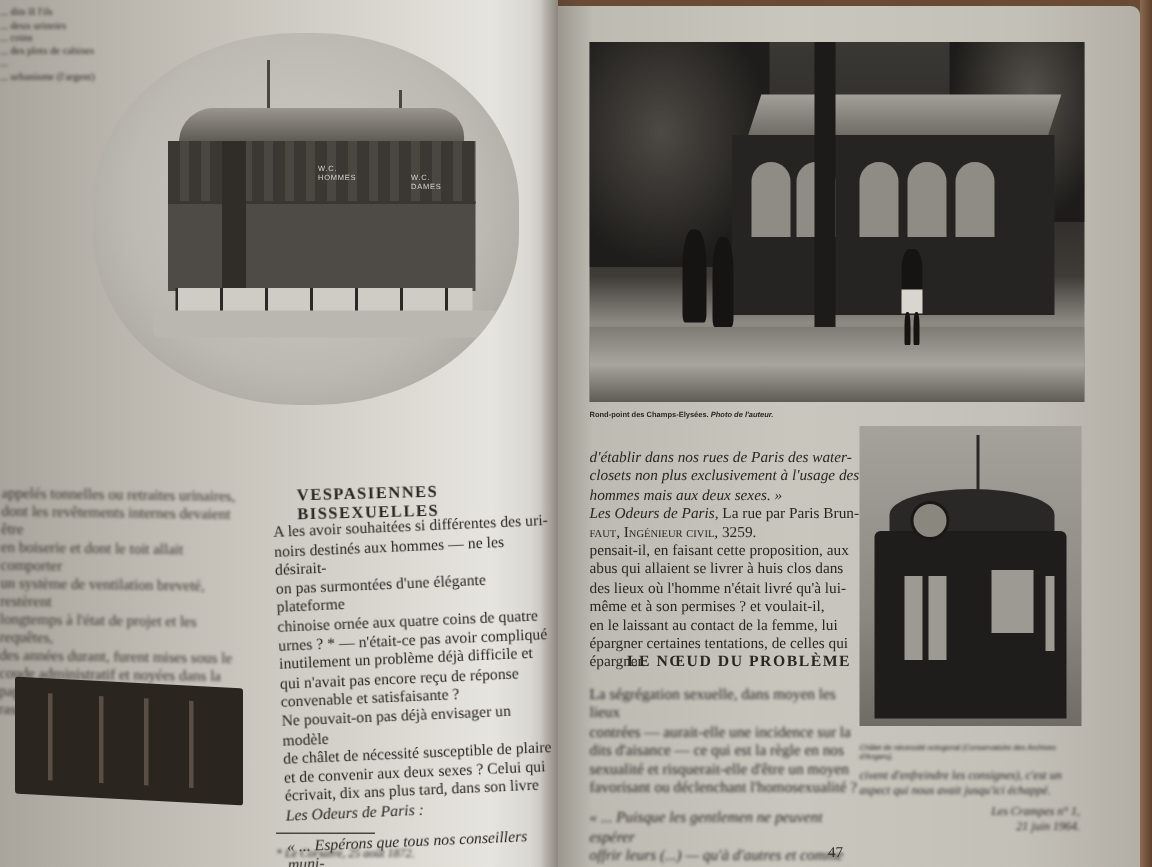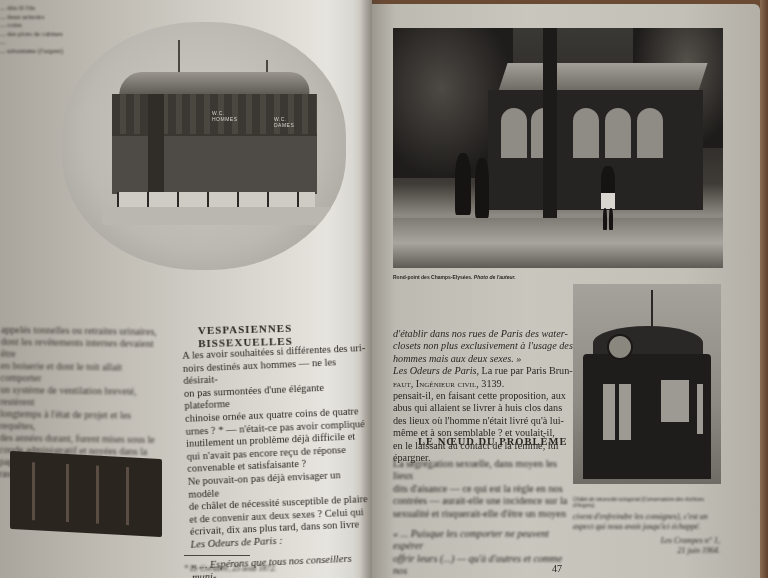--- a/index.html
+++ b/index.html
@@ -201,43 +201,45 @@
   <div class="skirt" style="left:208px;top:165px;width:14px;height:16px;"></div>
   <div class="person" style="left:210px;top:180px;width:4px;height:22px;"></div>
   <div class="person" style="left:216px;top:180px;width:4px;height:22px;"></div>
 </div>
 
 <div class="caption" style="left:393px;top:274px;width:320px;">
   <span>Rond-point des Champs-Elysées.</span>
   <span class="italic">Photo de l'auteur.</span>
 </div>
 
-<div class="txt blur" style="left:393px;top:300px;width:180px;font-size:10.2px;line-height:12.4px;margin-top:28px;">
+<div class="txt blur" style="left:393px;top:300px;width:180px;font-size:10.2px;line-height:12.4px;">
   <p class="italic">d'établir dans nos rues de Paris des water-</p>
   <p class="italic">closets non plus exclusivement à l'usage des</p>
   <p class="italic">hommes mais aux deux sexes. »</p>
   <p><span class="italic">Les Odeurs de Paris,</span> <span>La rue par Paris Brun-</span></p>
-  <p class="smallcaps">faut, Ingénieur civil, 3139.</p>
+  <p class="smallcaps">faut, Ingénieur civil, 3259.</p>
   <p>pensait-il, en faisant cette proposition, aux</p>
   <p>abus qui allaient se livrer à huis clos dans</p>
   <p>des lieux où l'homme n'était livré qu'à lui-</p>
-  <p>même et à son semblable ? et voulait-il,</p>
+  <p>même et à son permises ? et voulait-il,</p>
   <p>en le laissant au contact de la femme, lui</p>
+  <p>épargner certaines tentations, de celles qui</p>
   <p>épargner.</p>
 </div>
 
 <div class="txt heading blur" style="left:418px;top:436px;width:150px;font-size:10.5px;">LE NŒUD DU PROBLÈME</div>
 
 <div class="txt blur2" style="left:393px;top:458px;width:180px;font-size:10.2px;line-height:12.4px;">
   <p>La ségrégation sexuelle, dans moyen les lieux</p>
+  <p>contrées — aurait-elle une incidence sur la</p>
   <p>dits d'aisance — ce qui est la règle en nos</p>
-  <p>contrées — aurait-elle une incidence sur la</p>
   <p>sexualité et risquerait-elle d'être un moyen</p>
+  <p>favorisant ou déclenchant l'homosexualité ?</p>
   <p style="height:8px;"></p>
-  <p class="italic">« ... Puisque les comporter ne peuvent espérer</p>
+  <p class="italic">« ... Puisque les gentlemen ne peuvent espérer</p>
   <p class="italic">offrir leurs (...) — qu'à d'autres et comme nos</p>
   <p class="italic">gentlemen, et les ladies propose</p>
 
 </div>
 
 <div class="txt blur" style="left:552px;top:563px;font-size:10px;">47</div>
 
 <div class="photo-bottom">
   <div class="vane"></div>
   <div class="kiosk2-dome"></div>

